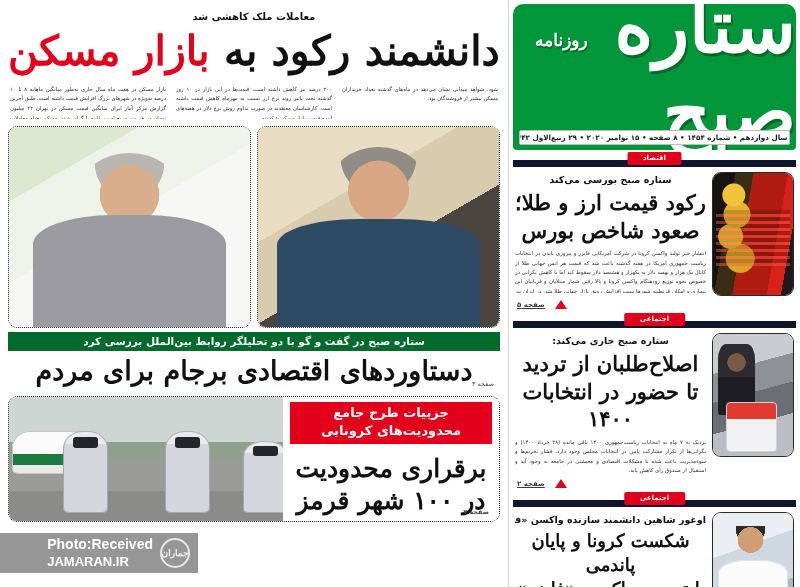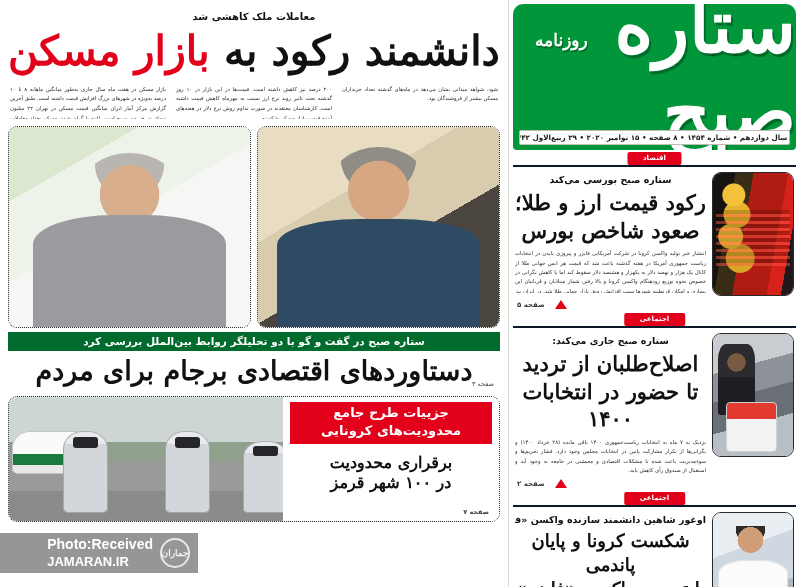--- a/index.html
+++ b/index.html
@@ -78,21 +78,21 @@
     white-space: nowrap;
     overflow: hidden;
     letter-spacing: -.1px;
   }
 
   
   .tab-row {
     position: relative;
     height: 15px;
     margin: 2px 4px 0 4px;
-    border-bottom: 2px solid #0f172a;
+    border-bottom: 7px solid #0f172a;
   }
   .tab {
     position: absolute;
     top: 0; left: 50%;
     transform: translateX(-50%);
     background: #e2001a;
     color: #ffffff;
     font-size: 7px;
     font-weight: bold;
     padding: 2px 16px 3px 16px;
@@ -103,20 +103,21 @@
 
   
   .page-marker {
     display: flex;
     align-items: flex-end;
     gap: 10px;
     font-size: 7px;
     color: #3a3a3a;
     font-weight: bold;
     white-space: nowrap;
+    text-decoration: underline;
   }
   .chev {
     width: 0; height: 0;
     border-left: 6px solid transparent;
     border-right: 6px solid transparent;
     border-bottom: 9px solid #e2001a;
   }
 
   
   .s-article {
@@ -284,21 +285,21 @@
     font-size: 13px;
     font-weight: bold;
     text-align: center;
     line-height: 1.42;
     padding: 2px 4px 3px 4px;
     white-space: nowrap;
     overflow: hidden;
   }
   .bottom-headline {
     font-family: "DejaVu Serif", "Liberation Serif", serif;
-    font-size: 16px;
+    font-size: 25px;
     font-weight: bold;
     color: #111;
     text-align: center;
     line-height: 1.3;
     margin-top: 9px;
     white-space: nowrap;
   }
   .bottom-pagemark {
     position: absolute;
     right: 10px; bottom: 5px;

